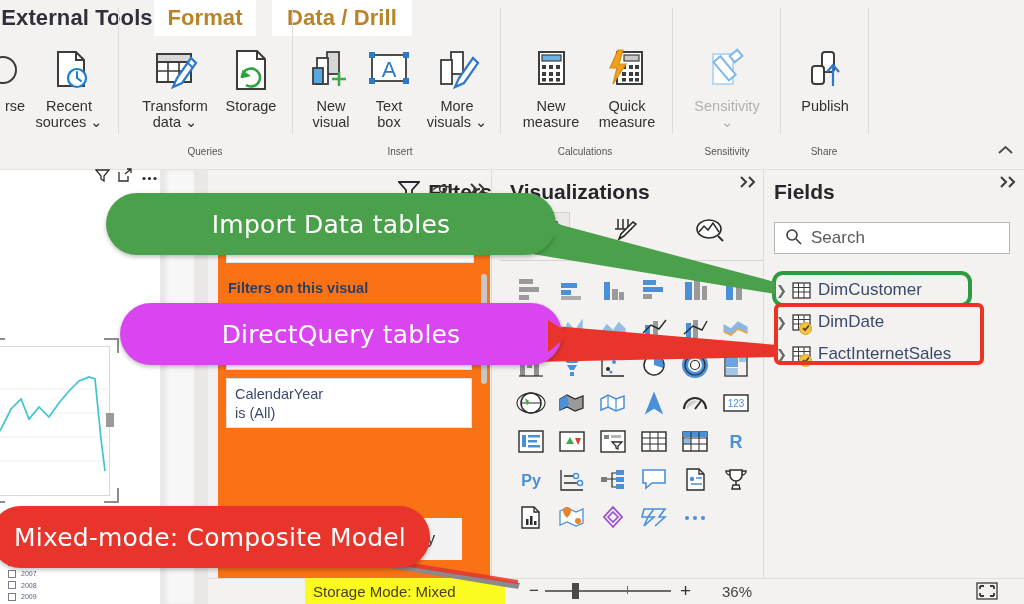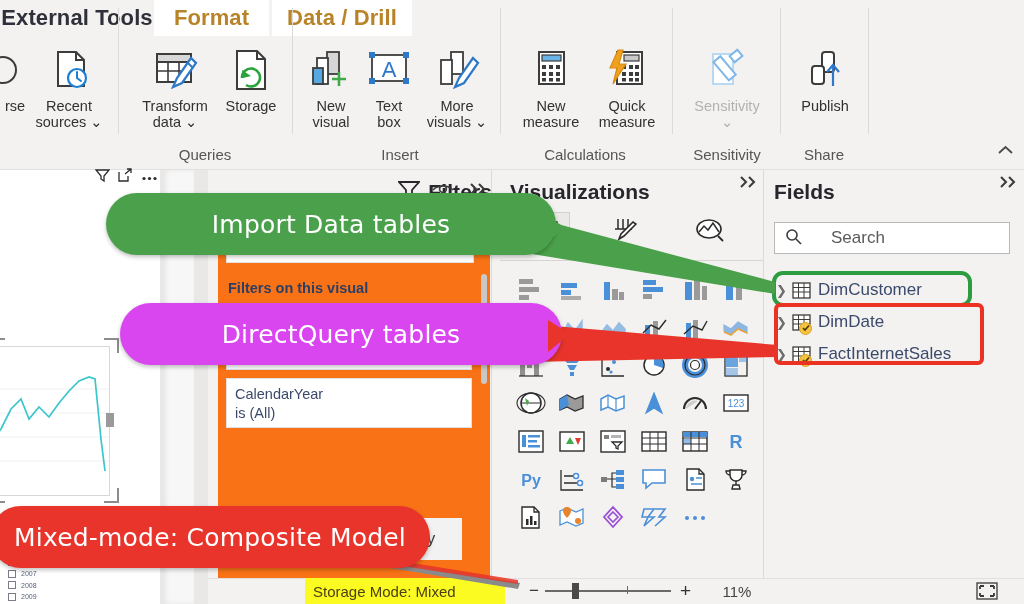--- a/index.html
+++ b/index.html
@@ -17,21 +17,21 @@
   .rtab{position:absolute;top:0;height:36px;display:flex;align-items:center;justify-content:center;
         font-size:22px;letter-spacing:.1px;}
   .rtab.active-white{background:#ffffff;}
   .rtab .lbl{white-space:nowrap;}
   .rtab.dark .lbl{color:#30303a;font-weight:600;}
   .rtab.gold .lbl{color:#b98328;font-weight:700;}
 
   .ribbon-body{position:absolute;left:0;top:36px;width:1024px;height:120px;background:#f3f2f1;}
   .ribbon-foot{position:absolute;left:0;top:144px;width:1024px;height:26px;background:#f3f2f1;}
   .rb-sep{position:absolute;top:8px;width:1px;height:126px;background:#dcdbda;}
-  .grp-label{position:absolute;top:146px;font-size:15px;color:#555;text-align:center;}
+  .grp-label{position:absolute;top:146px;font-size:10px;color:#555;text-align:center;}
 
   .rcmd{position:absolute;top:40px;display:flex;flex-direction:column;align-items:center;}
   .rcmd .ico{height:54px;display:flex;align-items:flex-end;justify-content:center;}
   .rcmd .cap{font-size:14.5px;line-height:16px;color:#323130;text-align:center;margin-top:4px;white-space:pre-line;}
   .rcmd.dis .cap{color:#b3b1af;}
 
   .ribbon-underline{position:absolute;left:0;top:169px;width:1024px;height:1px;background:#e3e1df;}
   .collapse-chev{position:absolute;right:10px;top:142px;font-size:15px;color:#4a4a4a;}
 
   
@@ -90,21 +90,21 @@
   .vgcell{width:41px;height:38px;display:flex;align-items:center;justify-content:center;}
   .vis-pane-line{position:absolute;left:263px;top:0;width:1px;height:434px;background:#dcdbda;}
 
   
   .fields-pane{position:absolute;left:764px;top:170px;width:260px;height:434px;background:#f3f2f1;}
   .fields-hdr{position:absolute;left:10px;top:8px;width:244px;height:28px;display:flex;align-items:center;}
   .fields-title{font-size:21px;font-weight:700;color:#26262c;}
   .fields-chev{position:absolute;right:4px;top:4px;color:#3a3a3a;}
   .search-box{position:absolute;left:10px;top:52px;width:236px;height:32px;background:#fff;border:1px solid #b9b8b7;
       display:flex;align-items:center;gap:9px;padding-left:10px;box-sizing:border-box;}
-  .search-ph{font-size:17px;color:#5a5a5a;margin-left:20px;}
+  .search-ph{font-size:17px;color:#5a5a5a;}
   .field-row{position:absolute;left:12px;height:24px;display:flex;align-items:center;gap:7px;}
   .field-lbl{font-size:17px;color:#3b4a6b;white-space:nowrap;}
   .fr-chev{color:#6c6c6c;font-size:13px;width:9px;}
   .tbl-ico{position:relative;width:19px;height:17px;flex:0 0 auto;}
   .dq-badge{position:absolute;left:7px;top:8px;width:11px;height:11px;border-radius:50%;
       background:#f5c242;border:1px solid #d9a520;display:flex;align-items:center;justify-content:center;}
   .dq-badge svg{display:block;}
   .hl-box{position:absolute;border-radius:11px;box-sizing:border-box;}
   .hl-green{border:4px solid #2d9b3f;}
   .hl-red{border:4px solid #ea3323;border-radius:6px;}
@@ -139,21 +139,21 @@
 </style>
 </head>
 <body>
 
 <div id="root">
 
   <div class="ribbon-tabs">
     <div class="rtab dark" style="left:0;width:154px;">
       <span class="lbl">External Tools</span>
     </div>
-    <div class="rtab gold active-white" style="left:154px;width:115px;">
+    <div class="rtab gold active-white" style="left:154px;width:102px;">
       <span class="lbl">Format</span>
     </div>
     <div class="rtab gold active-white" style="left:272px;width:140px;">
       <span class="lbl">Data / Drill</span>
     </div>
   </div>
 
   <div class="ribbon-body"></div>
   <div class="ribbon-foot"></div>
 
@@ -854,21 +854,21 @@
 
   <div class="statusbar"></div>
   <div class="sb-hl"></div>
   <div class="sb-text">Storage Mode: Mixed</div>
 
   <div class="zoom-minus">−</div>
   <div class="zoom-track"></div>
   <div class="zoom-tick"></div>
   <div class="zoom-thumb"></div>
   <div class="zoom-plus">+</div>
-  <div class="zoom-pct">11%</div>
+  <div class="zoom-pct">36%</div>
   <div class="fit-btn">
     <svg width="22" height="18" viewBox="0 0 22 18">
       <rect x="1" y="1" width="20" height="16" fill="none" stroke="#3a3a3a" stroke-width="1.3"></rect>
       <path d="M4 4 h4 M4 4 v3 M18 4 h-4 M18 4 v3 M4 14 h4 M4 14 v-3 M18 14 h-4 M18 14 v-3" stroke="#3a3a3a" stroke-width="1.8" fill="none"></path>
     </svg>
   </div>
 
   <svg class="arrow-svg">
 
     <polygon points="520,214 775,282 775,294 520,252" fill="#4ba14b"></polygon>

